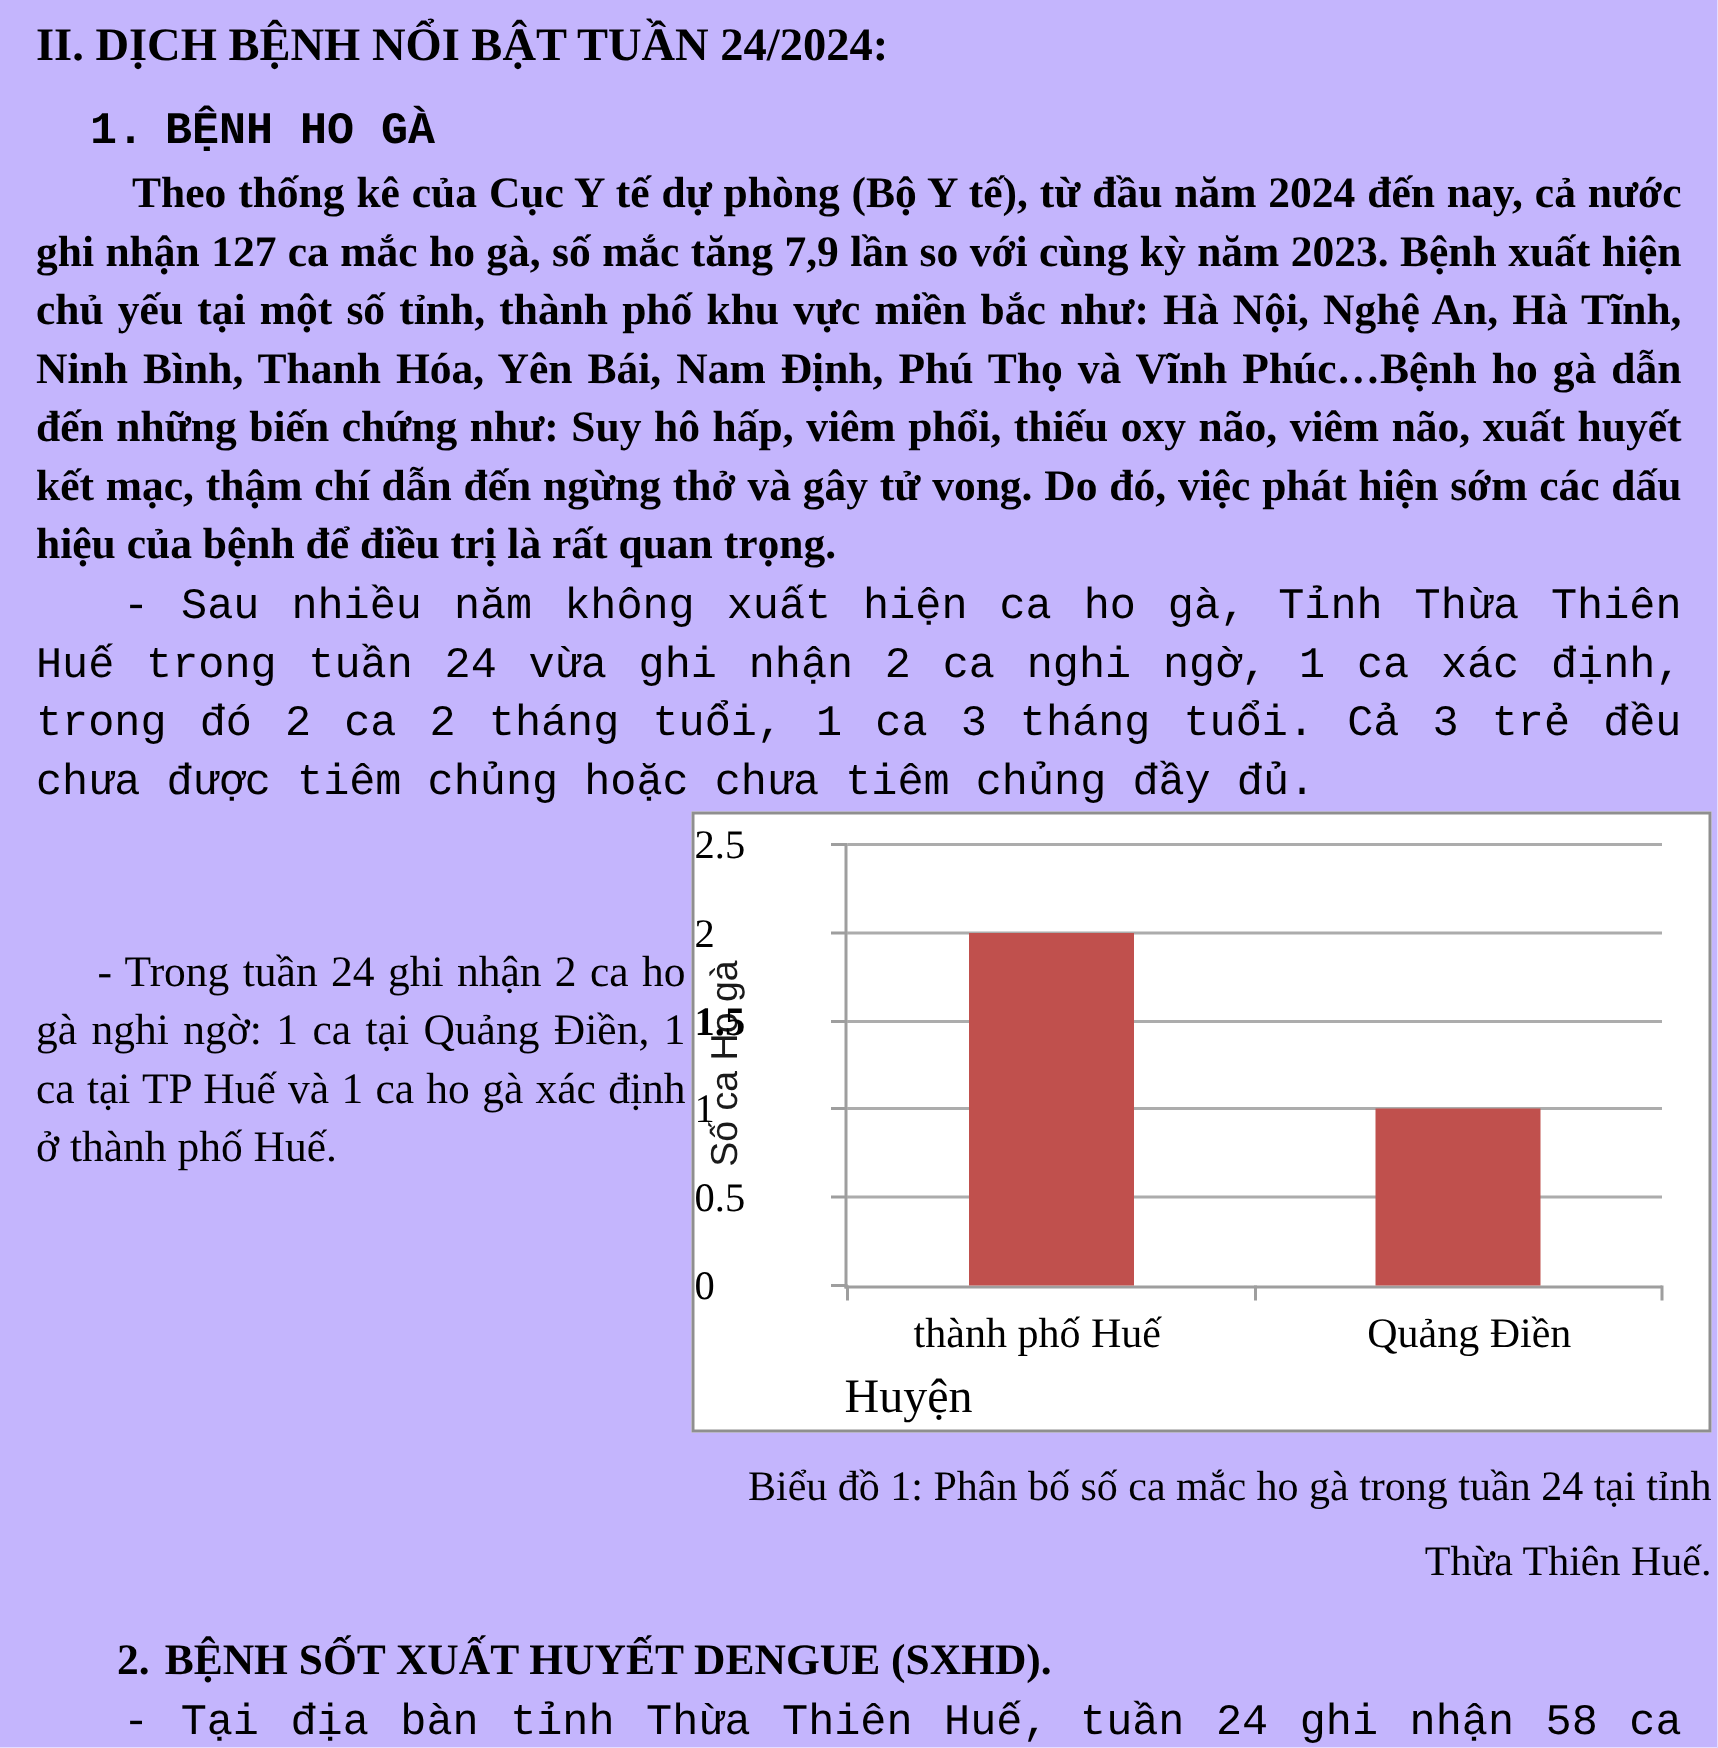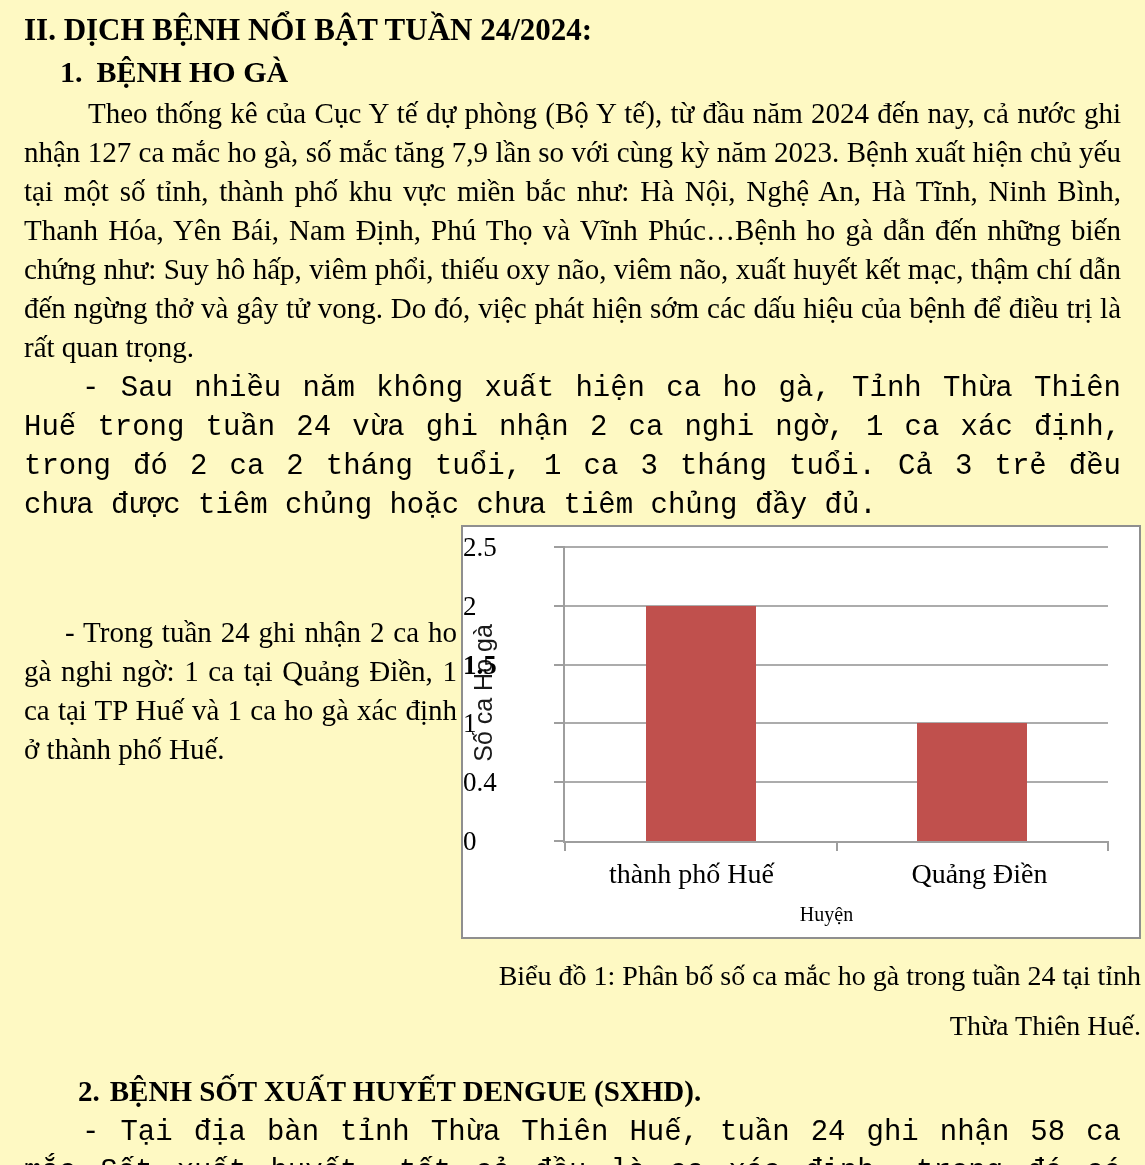--- a/index.html
+++ b/index.html
@@ -1,56 +1,57 @@
 <!DOCTYPE html>
 <html lang="vi"><head>
 <meta charset="utf-8">
 <style>
   html, body { margin: 0; padding: 0; background: #ffffff; }
   .page {
     position: relative;
     width: 1145px;
     height: 1165px;
-    background: #fef9c3;
+    background: #c4b5fd;
     color: #000000;
     font-family: "Liberation Serif", "DejaVu Serif", serif;
     font-size: 29px;
     line-height: 39px;
     box-sizing: border-box;
     padding: 8px 4px 0 24px;
     overflow: hidden;
   }
   .content { width: 1117px; }
 
   h1.main-heading {
     font-size: 31px;
     line-height: 44px;
     font-weight: bold;
     margin: 0;
   }
   .sub-heading {
     font-weight: bold;
     font-size: 30px;
     line-height: 40px;
-    margin: 0 0 0 36px;
+    margin: 16px 0 0 36px;
+    font-family: Liberation Mono, monospace;
   }
   .sub-heading .num { margin-right: 14px; }
   .sub-heading-2 {
     font-weight: bold;
     font-size: 29px;
     line-height: 40px;
     margin: 26px 0 0 54px;
   }
   .sub-heading-2 .num { margin-right: 10px; }
 
   p.body-para {
     margin: 2px 20px 0 0;
     text-align: justify;
   }
-  p.indent-lg { text-indent: 64px; }
+  p.indent-lg { text-indent: 64px; font-weight: bold; }
   p.indent-md { text-indent: 58px; font-family: Liberation Mono, monospace; }
 
   
   .chart-row {
     display: flex;
     margin-top: 0;
   }
   .side-col {
     width: 437px;
     box-sizing: border-box;
@@ -124,23 +125,23 @@
     text-align: center;
     font-size: 28px;
     line-height: 34px;
   }
   .x-title {
     position: absolute;
     left: 100px;
     top: 370px;
     width: 545px;
     box-sizing: border-box;
-    text-align: center;
+    text-align: left;
     padding-right: 18px;
-    font-size: 20px;
+    font-size: 32px;
     line-height: 34px;
   }
   .y-title {
     position: absolute;
     left: -80px;
     top: 150px;
     width: 200px;
     height: 32px;
     text-align: center;
     transform: rotate(-90deg);
@@ -177,21 +178,21 @@
 
     <div class="chart-row">
       <div class="side-col">
         <p>- Trong tuần 24 ghi nhận 2 ca ho gà nghi ngờ: 1 ca tại Quảng Điền, 1 ca tại TP Huế và 1 ca ho gà xác định ở thành phố Huế.</p>
       </div>
 
       <div class="chart-frame">
         <div class="y-title">Số ca Ho gà</div>
         <div class="ylabels" id="ylabels">
             <div class="ylabel" style="top: 297px;">0</div>
-            <div class="ylabel" style="top: 238.2px;">0.4</div>
+            <div class="ylabel" style="top: 238.2px;">0.5</div>
             <div class="ylabel" style="top: 179.4px;">1</div>
             <div class="ylabel" style="top: 120.6px; font-weight: bold;">1.5</div>
             <div class="ylabel" style="top: 61.8px;">2</div>
             <div class="ylabel" style="top: 3px;">2.5</div>
           </div>
         <div class="plot" id="plot">
             <div class="ytick" style="bottom: -1px; background: rgb(158, 158, 158);"></div>
             <div class="gridline" style="bottom: 57.8px; background: rgb(172, 172, 172);"></div>
             <div class="ytick" style="bottom: 57.8px; background: rgb(158, 158, 158);"></div>
             <div class="gridline" style="bottom: 116.6px; background: rgb(172, 172, 172);"></div>

